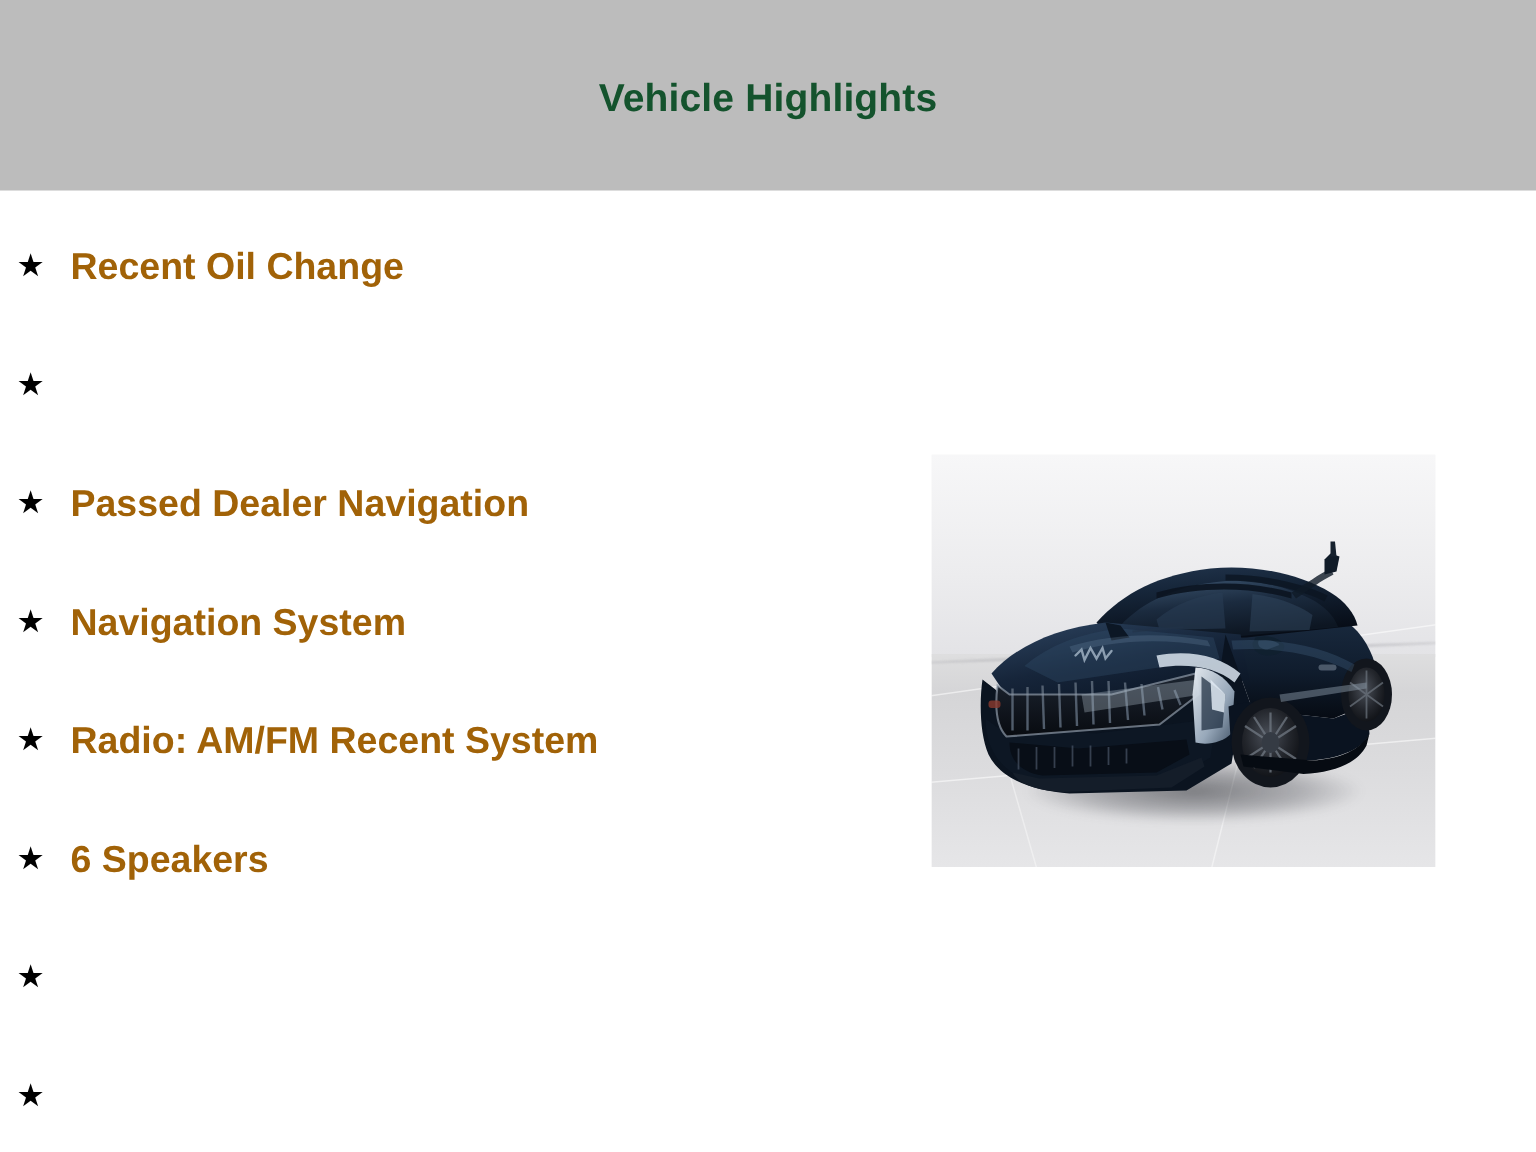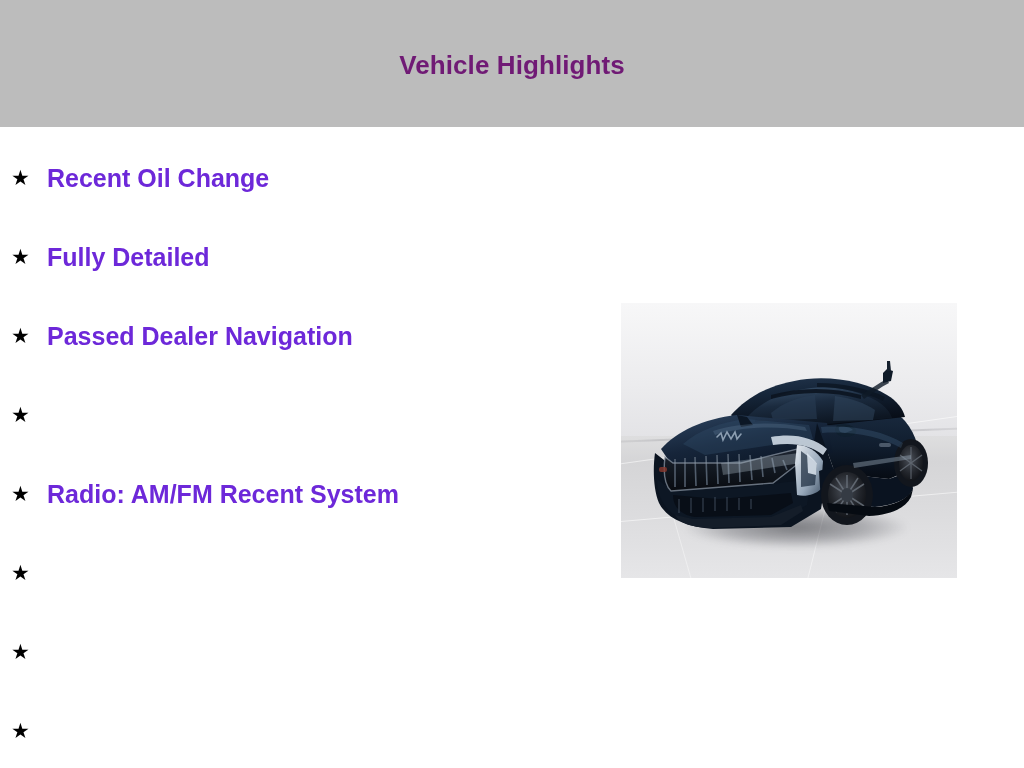--- a/index.html
+++ b/index.html
@@ -26,21 +26,21 @@
     background: #bcbcbc;
   }
   .header-title {
     position: absolute;
     left: 0;
     top: 50px;
     width: 1024px;
     text-align: center;
     font-size: 26px;
     font-weight: bold;
-    color: #701a75;
+    color: #14532d;
     letter-spacing: 0.1px;
     line-height: 30px;
   }
 
   
   .highlights-list {
     position: absolute;
     left: 0;
     top: 139px;
     width: 600px;
@@ -61,21 +61,21 @@
     font-size: 21px;
     line-height: 21px;
     color: #000000;
     text-align: left;
     position: relative;
     top: -1px;
   }
   .highlight-label {
     font-size: 25px;
     font-weight: bold;
-    color: #6d28d9;
+    color: #a16207;
     line-height: 29px;
     white-space: nowrap;
   }
 
   
   .vehicle-photo {
     position: absolute;
     left: 621px;
     top: 303px;
     width: 336px;
@@ -154,35 +154,36 @@
   <div class="header-title">Vehicle Highlights</div>
 </div>
 
 <ul class="highlights-list">
   <li class="highlight-item">
     <span class="star-icon">★</span>
     <span class="highlight-label">Recent Oil Change</span>
   </li>
   <li class="highlight-item">
     <span class="star-icon">★</span>
-    <span class="highlight-label">Fully Detailed</span>
   </li>
   <li class="highlight-item">
     <span class="star-icon">★</span>
     <span class="highlight-label">Passed Dealer Navigation</span>
   </li>
   <li class="highlight-item">
     <span class="star-icon">★</span>
+    <span class="highlight-label">Navigation System</span>
   </li>
   <li class="highlight-item">
     <span class="star-icon">★</span>
     <span class="highlight-label">Radio: AM/FM Recent System</span>
   </li>
   <li class="highlight-item">
     <span class="star-icon">★</span>
+    <span class="highlight-label">6 Speakers</span>
   </li>
   <li class="highlight-item">
     <span class="star-icon">★</span>
   </li>
   <li class="highlight-item">
     <span class="star-icon">★</span>
   </li>
 </ul>
 
 <div class="vehicle-photo">

